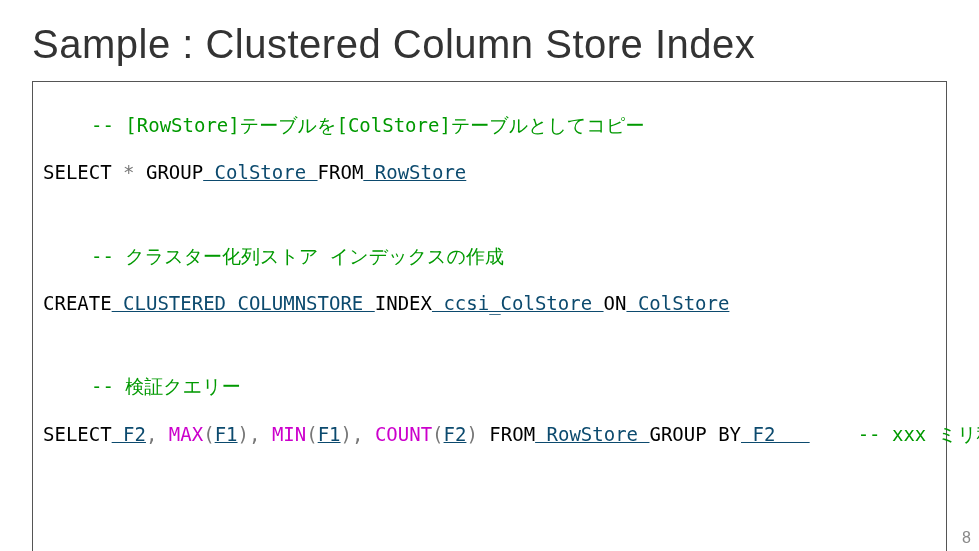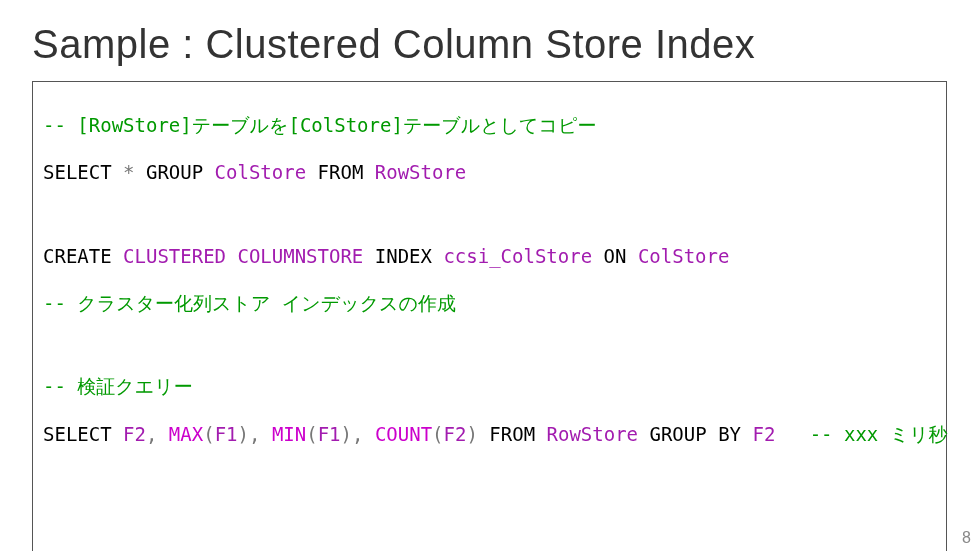--- a/index.html
+++ b/index.html
@@ -28,46 +28,46 @@
     padding: 8px 10px 12px 10px;
     font-family: "MS Gothic", "Consolas", monospace;
     font-size: 19px;
     line-height: 1.25;
     white-space: pre;
   }
   .codebox p {
     margin: 0;
   }
   .gap { height: 12px; }
-  .comment { color: #009900; }
+  .comment { color: #009900; margin-left: 48px; }
   .keyword { color: #000000; }
   .func    { color: #cc00cc; text-align: center; }
   .gray    { color: #777; }
-  .plain   { color: #a21caf; }
+  .plain   { color: #0c4a6e; text-decoration: underline; }
   .pagenum {
     position: absolute;
     right: 8px;
     bottom: 4px;
     font-size: 16px;
     color: #888;
     font-family: "Segoe UI", Arial, sans-serif;
   }
 </style>
 </head>
 <body>
 
 <div class="slide">
   <h1 class="title">Sample : Clustered Column Store Index</h1>
 
   <div class="codebox">
 <p><span class="comment">-- [RowStore]テーブルを[ColStore]テーブルとしてコピー</span></p>
 <p><span class="keyword">SELECT</span><span class="gray"> * </span><span class="keyword">GROUP</span><span class="plain"> ColStore </span><span class="keyword">FROM</span><span class="plain"> RowStore</span></p>
 <div class="gap"></div>
+<p><span class="comment">-- クラスター化列ストア インデックスの作成</span></p>
 <p><span class="keyword">CREATE</span><span class="plain"> CLUSTERED COLUMNSTORE </span><span class="keyword">INDEX</span><span class="plain"> ccsi_ColStore </span><span class="keyword">ON</span><span class="plain"> ColStore</span></p>
-<p><span class="comment">-- クラスター化列ストア インデックスの作成</span></p>
 <div class="gap"></div>
 <p><span class="comment">-- 検証クエリー</span></p>
 <p><span class="keyword">SELECT</span><span class="plain"> F2</span><span class="gray">,</span><span class="func"> MAX</span><span class="gray">(</span><span class="plain">F1</span><span class="gray">)</span><span class="gray">,</span><span class="func"> MIN</span><span class="gray">(</span><span class="plain">F1</span><span class="gray">)</span><span class="gray">,</span><span class="func"> COUNT</span><span class="gray">(</span><span class="plain">F2</span><span class="gray">)</span><span class="keyword"> FROM</span><span class="plain"> RowStore </span><span class="keyword">GROUP</span><span class="keyword"> BY</span><span class="plain"> F2   </span><span class="comment">-- xxx ミリ秒</span></p>
 
 
 
 
 
 
 

